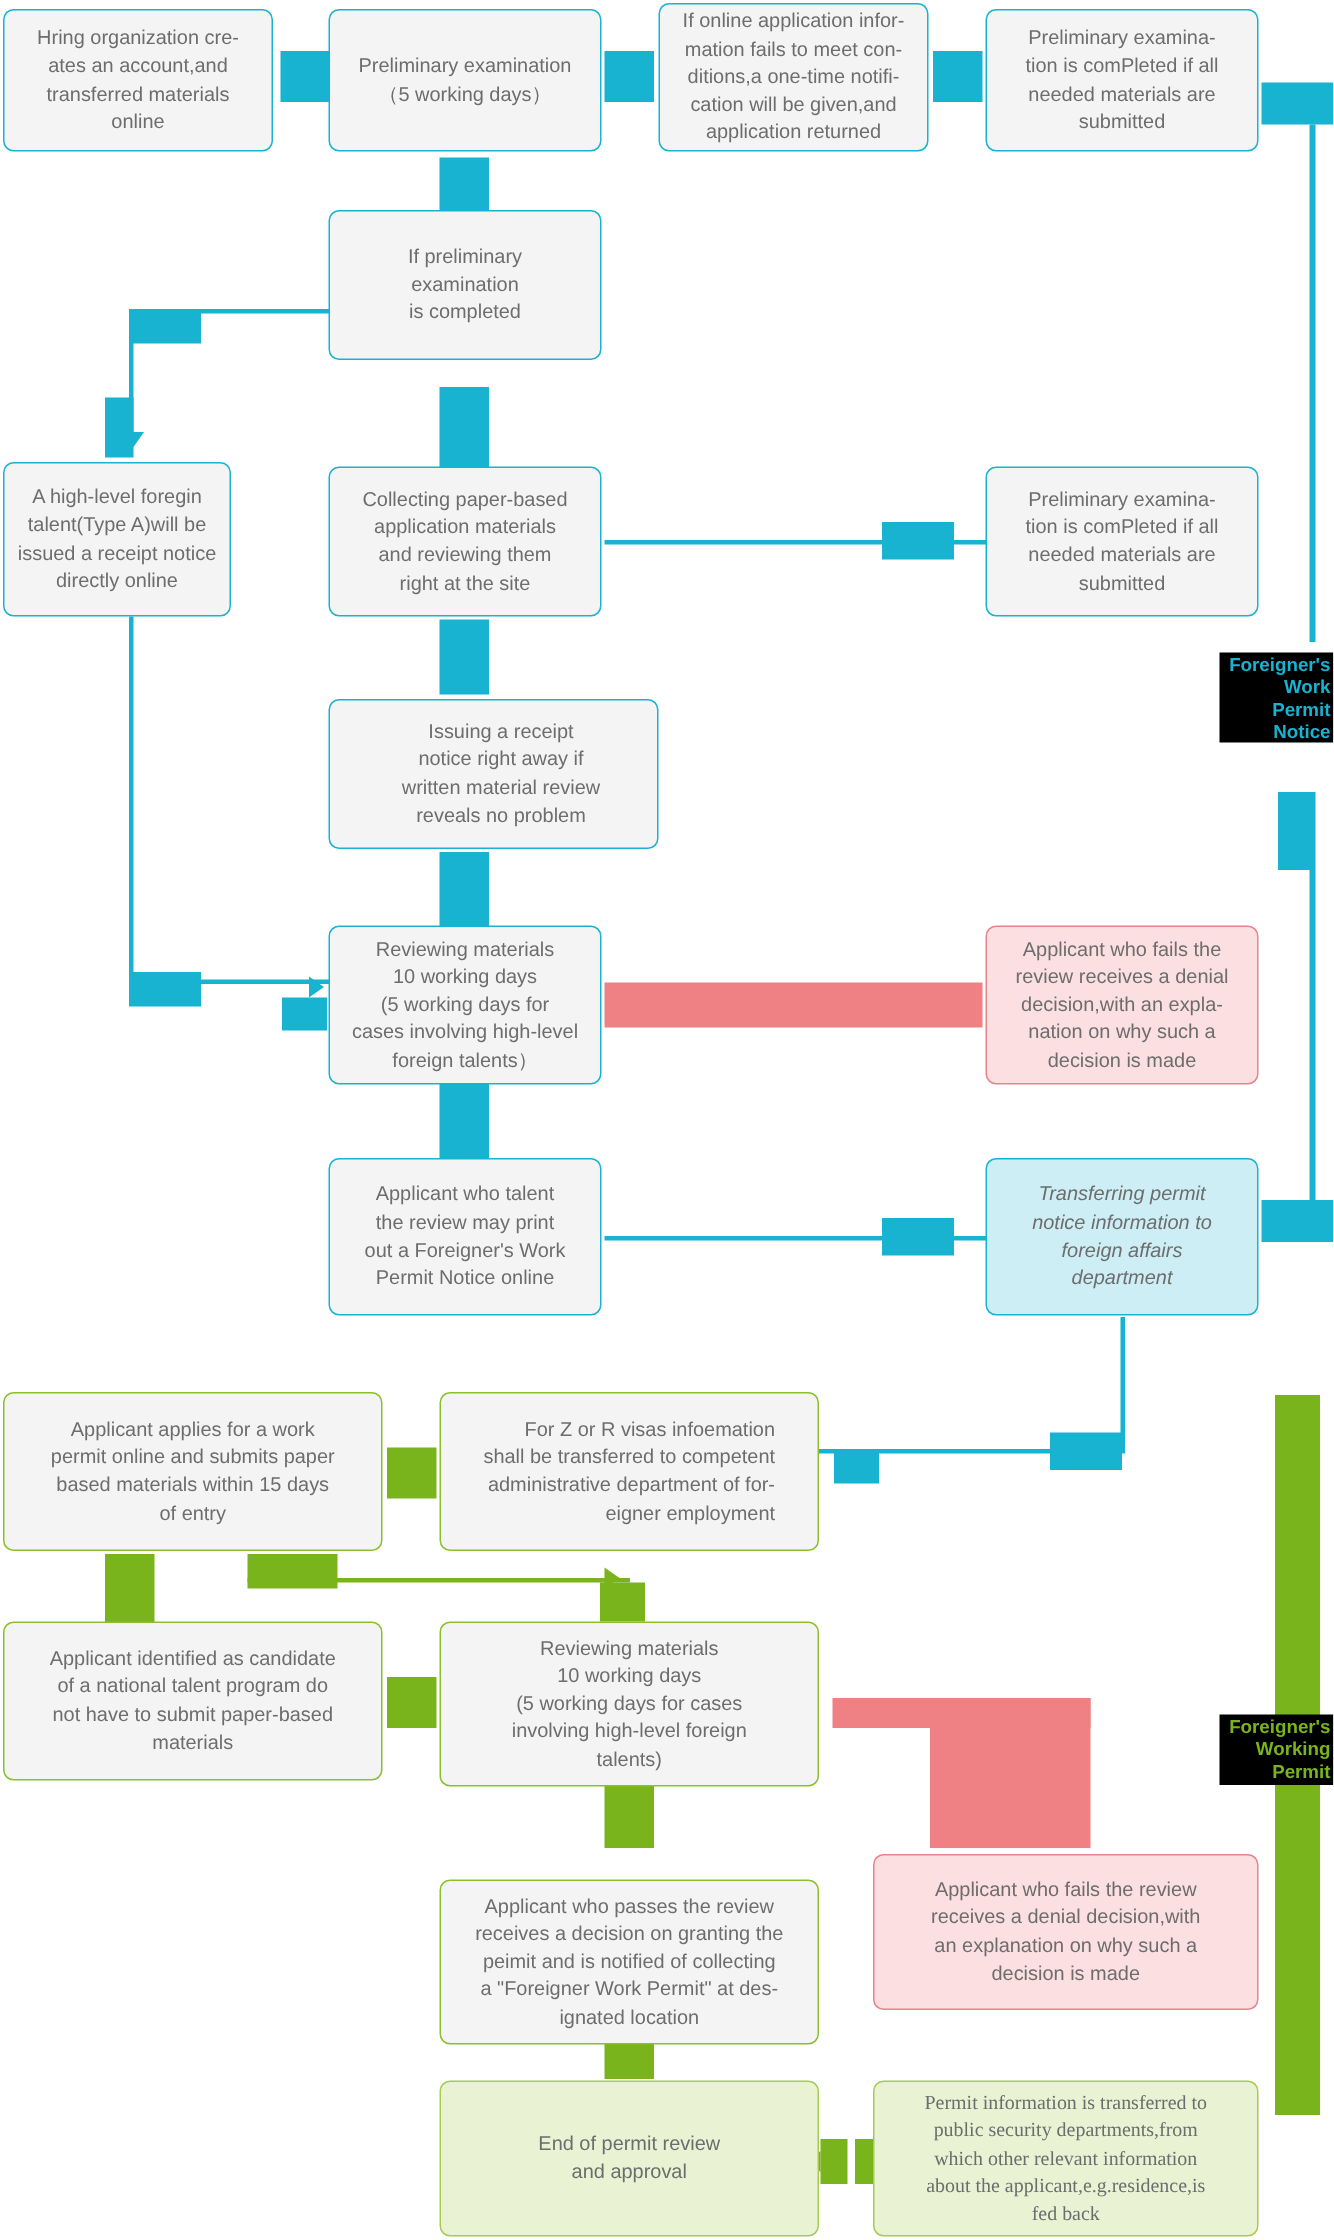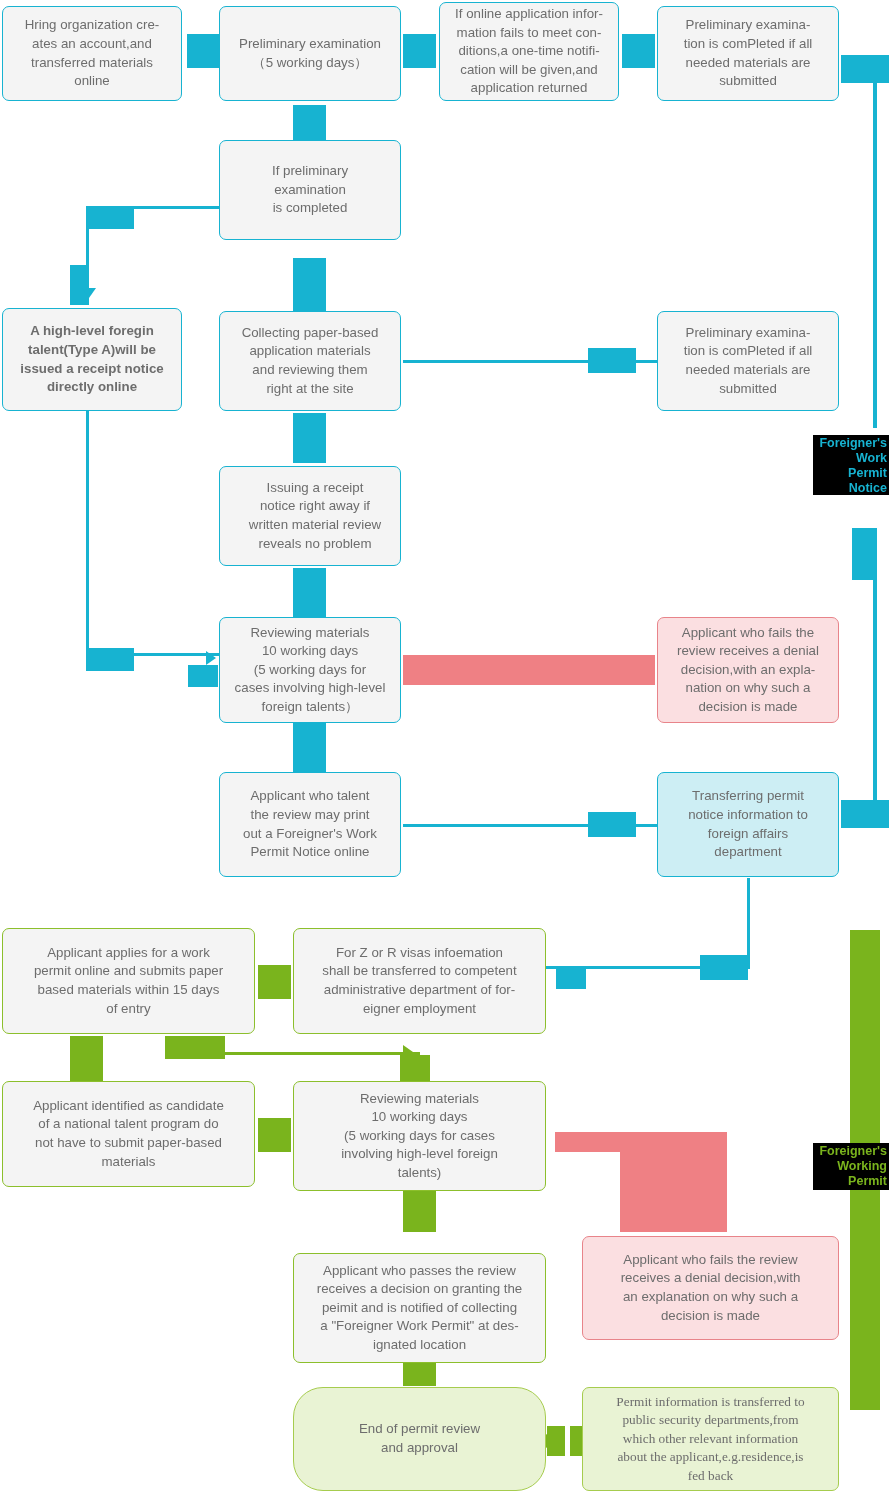--- a/index.html
+++ b/index.html
@@ -26,21 +26,21 @@
     border-radius:7px;
     border:1.2px solid #17b3d1;
     background:#f4f4f4;
     color:#6d6d6d;
     font-size:13.3px;
     line-height:18.6px;
     padding:5px 8px;
     white-space:pre-line;
   }
   .node.cyan        {border-color:#17b3d1;background:#f4f4f4;}
-  .node.cyanfill    {border-color:#17b3d1;background:#cdeef4;}
+  .node.cyanfill    {border-color:#17b3d1;background:#cdeef4;font-style:italic;}
   .node.pink        {border-color:#e8848a;background:#fbdfe1;}
   .node.green       {border-color:#8cbf2c;background:#f4f4f4;}
   .node.greenfill   {border-color:#a6cc4e;background:#e9f3d4;}
 
   
   .bar{position:absolute;}
   .bar.cyan{background:#17b3d1;}
   .bar.green{background:#7ab41d;}
   .bar.pink{background:#ef8084;}
   .line{position:absolute;}
@@ -180,36 +180,36 @@
 
   <div class="node cyan" style="left:657px;top:6px;width:182px;height:95px;">Preliminary examina-
 tion is comPleted if all
 needed materials are
 submitted</div>
 
   <div class="node cyan" style="left:219px;top:140px;width:182px;height:100px;">If preliminary
 examination
 is completed</div>
 
-  <div class="node cyan" style="left:2px;top:308px;width:180px;height:103px;font-weight:bold;">A high-level foregin
+  <div class="node cyan" style="left:2px;top:308px;width:152px;height:103px;">A high-level foregin
 talent(Type A)will be
 issued a receipt notice
 directly online</div>
 
   <div class="node cyan" style="left:219px;top:311px;width:182px;height:100px;">Collecting paper-based
 application materials
 and reviewing them
 right at the site</div>
 
   <div class="node cyan" style="left:657px;top:311px;width:182px;height:100px;">Preliminary examina-
 tion is comPleted if all
 needed materials are
 submitted</div>
 
-  <div class="node cyan" style="left:219px;top:466px;width:182px;height:100px;padding-left:18px;">Issuing a receipt
+  <div class="node cyan" style="left:219px;top:466px;width:220px;height:100px;padding-left:18px;">Issuing a receipt
 notice right away if
 written material review
 reveals no problem</div>
 
   <div class="node cyan" style="left:219px;top:617px;width:182px;height:106px;">Reviewing materials
 10 working days
 (5 working days for
 cases involving high-level
 foreign talents）</div>
 
@@ -227,21 +227,21 @@
   <div class="node cyanfill" style="left:657px;top:772px;width:182px;height:105px;">Transferring permit
 notice information to
 foreign affairs
 department</div>
 
   <div class="node green" style="left:2px;top:928px;width:253px;height:106px;">Applicant applies for a work
 permit online and submits paper
 based materials within 15 days
 of entry</div>
 
-  <div class="node green" style="left:293px;top:928px;width:253px;height:106px;">For Z or R visas infoemation
+  <div class="node green" style="left:293px;top:928px;width:253px;height:106px;text-align:right;">For Z or R visas infoemation
 shall be transferred to competent
 administrative department of for-
 eigner employment</div>
 
   <div class="node green" style="left:2px;top:1081px;width:253px;height:106px;">Applicant identified as candidate
 of a national talent program do
 not have to submit paper-based
 materials</div>
 
   <div class="node green" style="left:293px;top:1081px;width:253px;height:110px;">Reviewing materials
@@ -254,21 +254,21 @@
 receives a decision on granting the
 peimit and is notified of collecting
 a "Foreigner Work Permit" at des-
 ignated location</div>
 
   <div class="node pink" style="left:582px;top:1236px;width:257px;height:104px;">Applicant who fails the review
 receives a denial decision,with
 an explanation on why such a
 decision is made</div>
 
-  <div class="node greenfill" style="left:293px;top:1387px;width:253px;height:104px;border-radius:30px;">End of permit review
+  <div class="node greenfill" style="left:293px;top:1387px;width:253px;height:104px;">End of permit review
 and approval</div>
 
   <div class="node greenfill" style="left:582px;top:1387px;width:257px;height:104px;font-family:Liberation Serif, serif;">Permit information is transferred to
 public security departments,from
 which other relevant information
 about the applicant,e.g.residence,is
 fed back</div>
 
   <div class="sidelabel cyan" style="left:813px;top:435px;width:76px;height:60px;">Foreigner's
 Work

